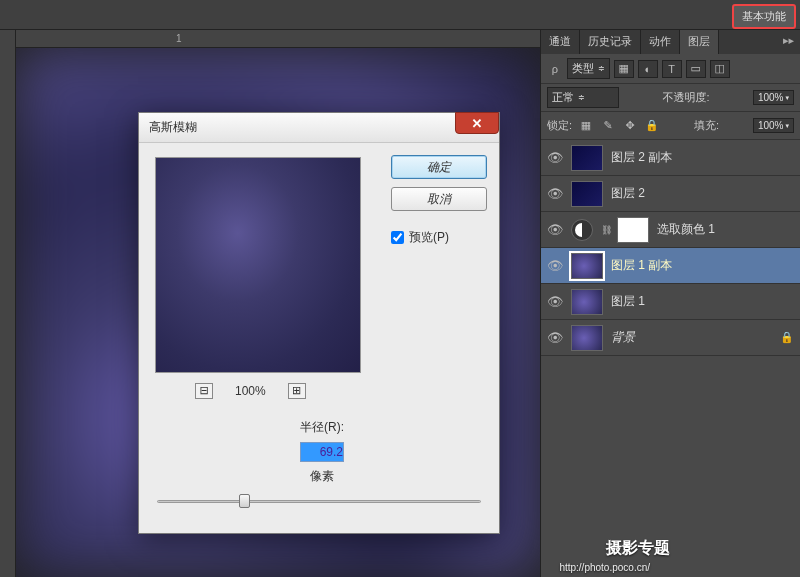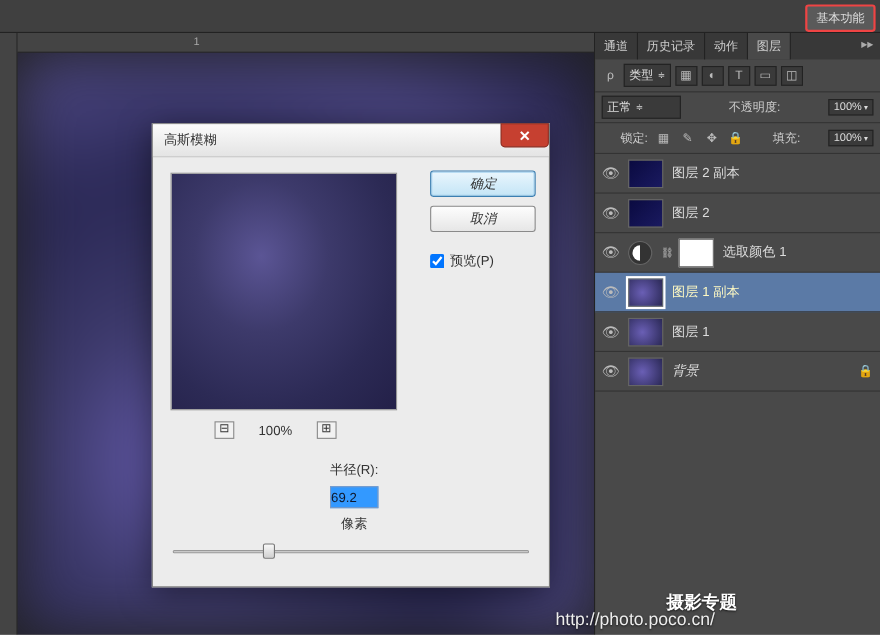--- a/index.html
+++ b/index.html
@@ -24,21 +24,21 @@
 .dd { background: #3a3a3a; border: 1px solid #222; color: #ddd; font-size: 11px; padding: 2px 4px; display: flex; align-items: center; gap: 4px; }
 .dd .chev { font-size: 8px; }
 .iconbtn { width: 20px; height: 18px; background: #3a3a3a; border: 1px solid #222; color: #bbb; font-size: 11px; display: inline-flex; align-items: center; justify-content: center; }
 
 .proprow { display: flex; align-items: center; height: 28px; padding: 0 6px; gap: 6px; border-bottom: 1px solid #333; }
 .proprow .lbl { font-size: 11px; color: #ccc; }
 .pctfld { background: #3a3a3a; border: 1px solid #222; color: #ddd; font-size: 10px; padding: 1px 4px; margin-left: auto; display: flex; align-items: center; gap: 2px; }
 .pctfld .chev { font-size: 7px; }
 
 .lockrow { display: flex; align-items: center; height: 28px; padding: 0 6px; gap: 6px; border-bottom: 1px solid #333; }
-.lockrow .lbl { font-size: 11px; color: #ccc; margin-left: 17px; }
+.lockrow .lbl { font-size: 11px; color: #ccc; }
 .mini { width: 16px; height: 14px; color: #bbb; font-size: 11px; display: inline-flex; align-items: center; justify-content: center; }
 
 .layers { }
 .layer { display: flex; align-items: center; height: 36px; border-bottom: 1px solid #333; padding: 0 6px; gap: 8px; }
 .layer.sel { background: #5b7aa6; }
 .eye { width: 16px; color: #bbb; font-size: 13px; text-align: center; }
 .thumb { width: 32px; height: 26px; border: 1px solid #666; background: #1a1a50; }
 .thumb.dark { background: linear-gradient(135deg,#0a0a40,#1a1a60); }
 .thumb.canvas { background: radial-gradient(circle at 40% 50%, #6a5fb5, #2a2855); }
 .thumb.white { background: #fff; }
@@ -54,36 +54,36 @@
 .dialog { position: absolute; left: 138px; top: 112px; width: 362px; background: #ececec; border: 1px solid #7a7a7a; box-shadow: 0 6px 28px rgba(0,0,0,.5); }
 .titlebar { height: 30px; background: linear-gradient(#fbfbfb,#e4e4e4); display: flex; align-items: center; padding: 0 0 0 10px; border-bottom: 1px solid #c7c7c7; position: relative; }
 .titlebar .t { font-size: 12px; color: #333; }
 .closebtn { position: absolute; right: 0; top: -1px; width: 44px; height: 22px; background: #c64030; border: 1px solid #8a2a1e; border-radius: 0 0 4px 4px; color: #fff; display: flex; align-items: center; justify-content: center; font-size: 13px; font-weight: bold; }
 .dbody { padding: 14px 12px 18px; position: relative; }
 .previewbox { width: 206px; height: 216px; border: 1px solid #969696; background: radial-gradient(ellipse at 40% 35%, #5b5595 0%, #3d3a6b 35%, #2c2a55 70%, #232048 100%); margin-left: 4px; }
 .zoomrow { display: flex; align-items: center; gap: 22px; margin: 10px 0 0 44px; }
 .zoombtn { width: 18px; height: 16px; border: 1px solid #888; background: #f2f2f2; font-size: 11px; line-height: 12px; text-align: center; color: #333; }
 .zoomlbl { font-size: 12px; color: #333; }
 .radiusrow { margin: 20px 0 8px 6px; display: flex; align-items: center; gap: 6px; font-size: 12px; color: #333; flex-direction: column; }
-.radiusrow .val { width: 44px; height: 20px; border: 1px solid #7a9ac5; background: #3399ff; color: #0f172a; text-align: left; font-size: 12px; }
+.radiusrow .val { width: 44px; height: 20px; border: 1px solid #7a9ac5; background: #3399ff; color: #4c1d95; text-align: right; font-size: 12px; }
 .slider { margin: 0 6px 6px 6px; height: 16px; position: relative; }
 .track { position: absolute; left: 0; right: 0; top: 7px; height: 3px; background: #c9c9c9; border: 1px solid #999; border-radius: 2px; }
 .knob { position: absolute; top: 1px; left: 82px; width: 11px; height: 14px; background: linear-gradient(#f8f8f8,#d0d0d0); border: 1px solid #777; border-radius: 2px; }
 
 .dside { position: absolute; right: 12px; top: 12px; width: 96px; }
 .dbtn { width: 100%; height: 24px; border: 1px solid #8a8a8a; border-radius: 3px; background: linear-gradient(#fdfdfd,#e6e6e6); font-size: 12px; color: #333; margin-bottom: 8px; font-style: italic; }
 .dbtn.primary { border: 1px solid #3c7fb1; box-shadow: 0 0 0 1px #a8d4f0 inset; background: linear-gradient(#eaf6fd,#c4e5f6); }
 .chkrow { display: flex; align-items: center; gap: 5px; margin-top: 10px; font-size: 12px; color: #333; }
 .chkrow input { width: 13px; height: 13px; }
 
 
 .wm { position: absolute; right: 130px; bottom: 18px; color: #fff; display: flex; align-items: baseline; gap: 6px; text-shadow: 0 1px 2px rgba(0,0,0,.7); }
 .wm .poco { font-weight: 900; font-size: 28px; font-style: italic; letter-spacing: -1px; }
 .wm .sub { font-size: 16px; font-weight: bold; }
-.wm2 { position: absolute; right: 150px; bottom: 4px; color: #eee; font-size: 16px; text-shadow: 0 1px 2px rgba(0,0,0,.7); }
+.wm2 { position: absolute; right: 150px; bottom: 4px; color: #eee; font-size: 10px; text-shadow: 0 1px 2px rgba(0,0,0,.7); }
 </style>
 </head>
 <body>
 
 <div class="frame">
   <div class="workspace">
     <div class="topbar">
       <div class="btn-basic">基本功能</div>
     </div>
     <div class="ruler-v"></div>

